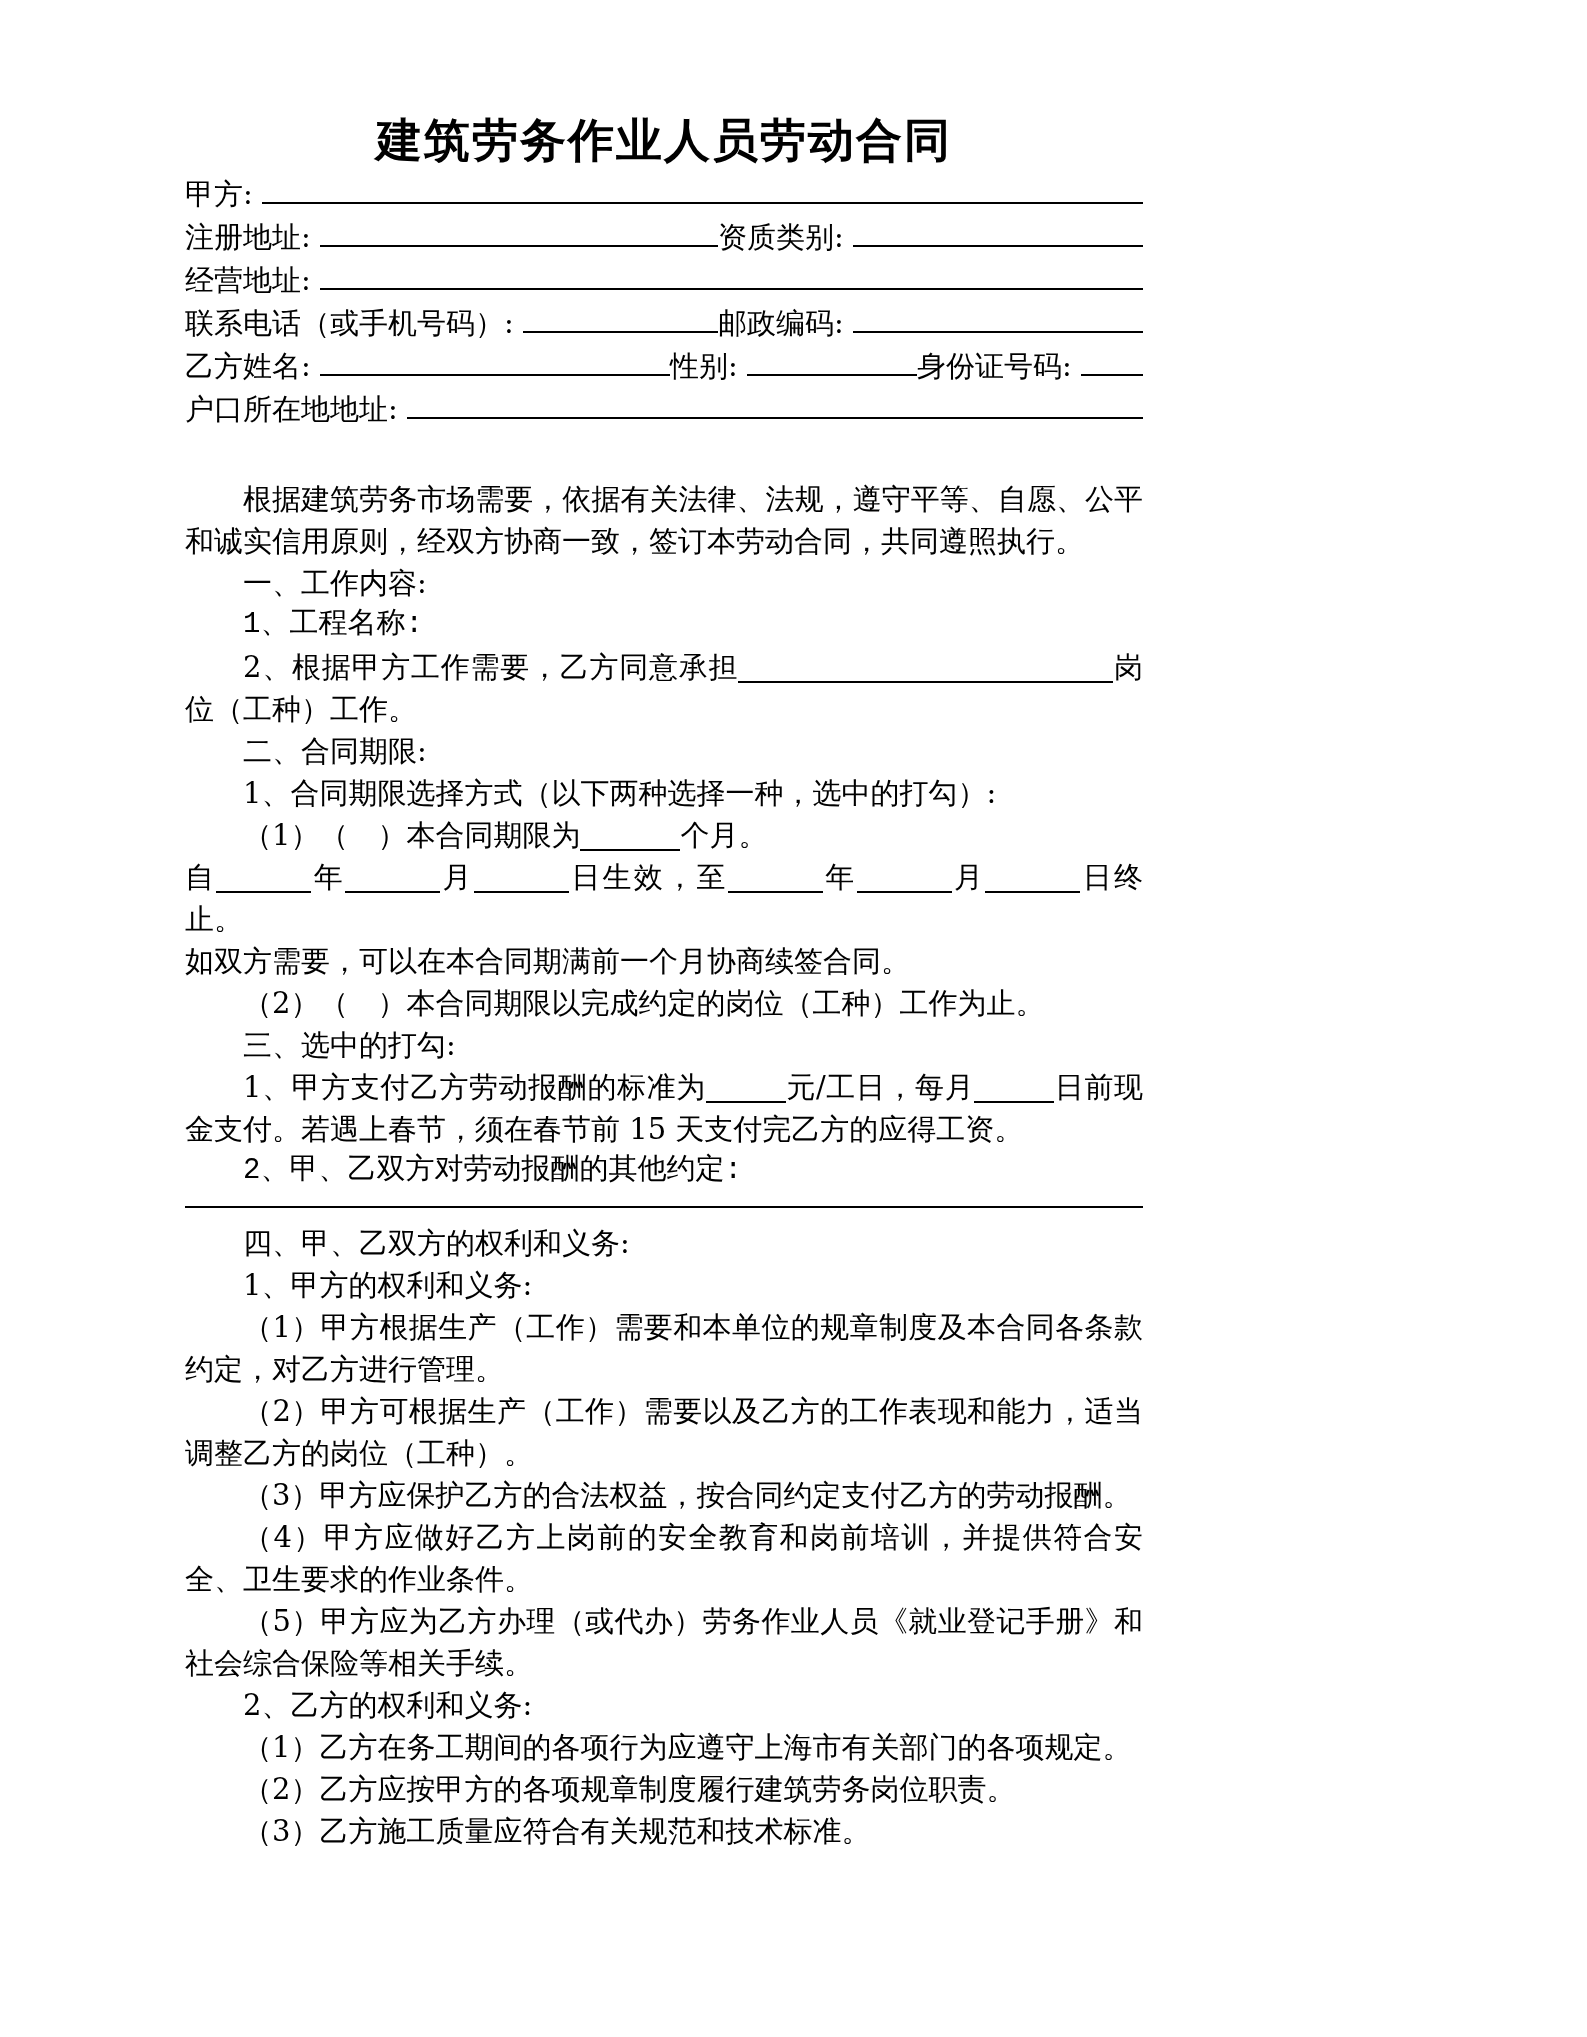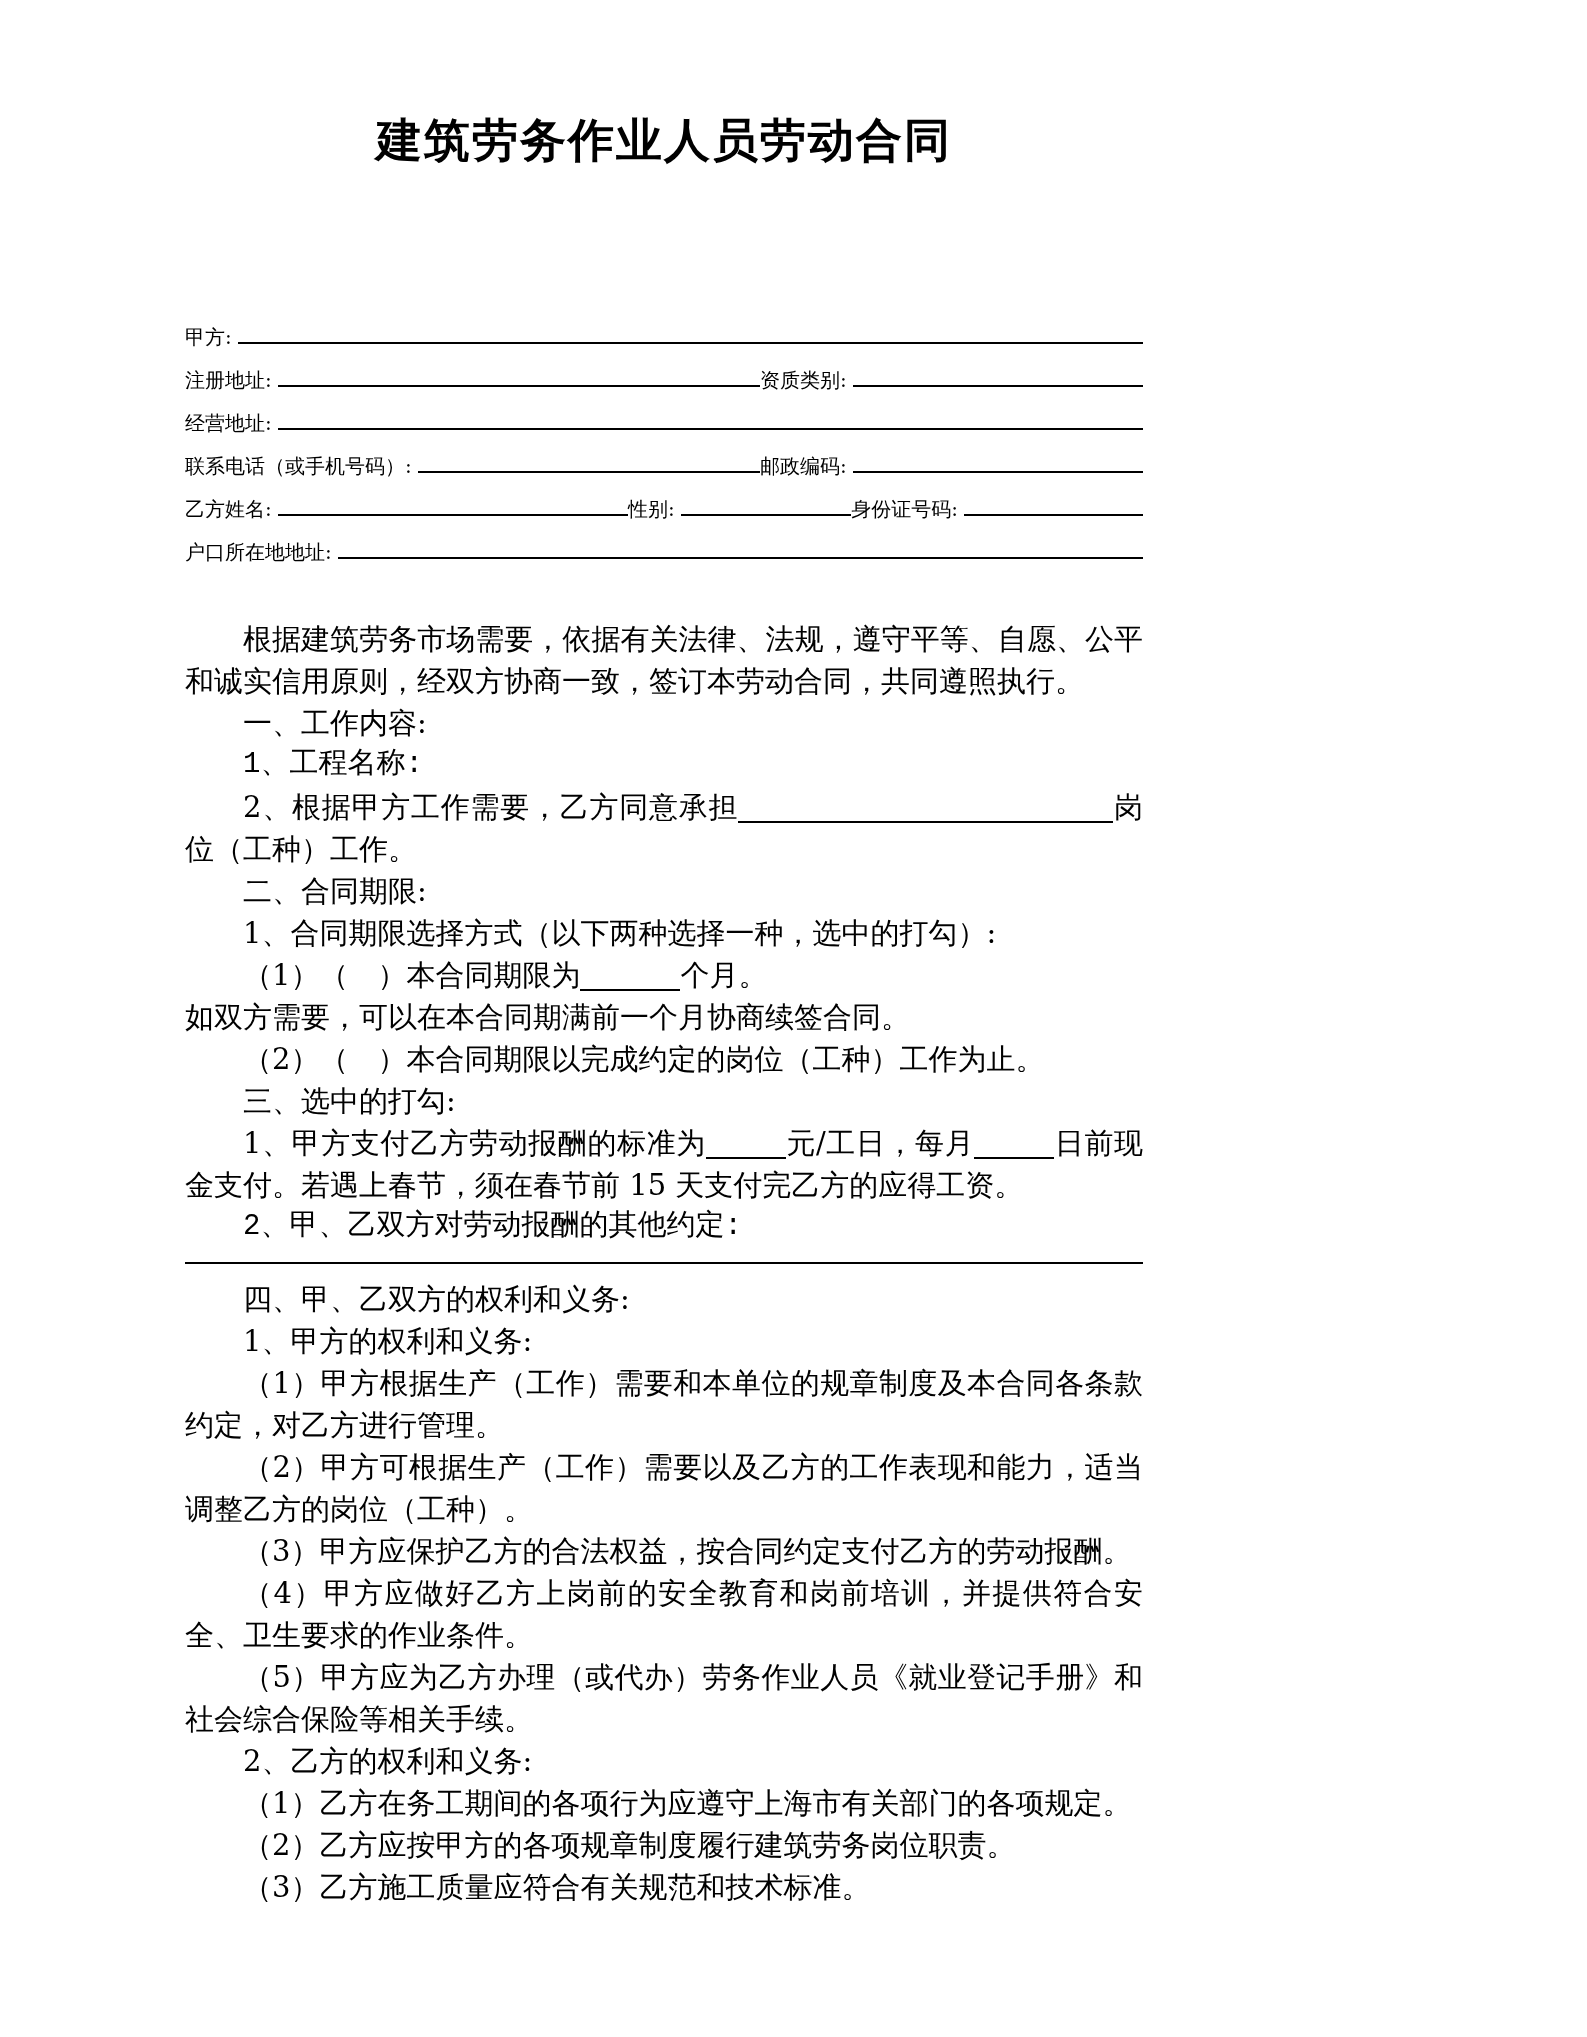--- a/index.html
+++ b/index.html
@@ -2,21 +2,21 @@
 <html><head>
 <meta charset="utf-8">
 <style>
   html,body{margin:0;padding:0;background:#ffffff;}
   body{width:1587px;height:2037px;position:relative;overflow:hidden;
        font-family:"DejaVu Serif","Liberation Serif",serif;color:#000;}
   .page{width:1385px;height:2037px;box-sizing:border-box;
         padding:108px 242px 0 185px;background:#fff;}
   .title{font-size:46px;font-weight:bold;text-align:center;line-height:64px;margin:0;
          letter-spacing:2px;}
-  .form{margin-top:140px;font-size:20px;}
+  .form{font-size:29px;}
   .form-row{display:flex;align-items:baseline;height:43px;line-height:43px;}
   .form-label{white-space:pre;flex:0 0 auto;}
   .blank-line{display:inline-block;height:30px;margin-bottom:-6px;
               border-bottom:2px solid #000;flex:0 0 auto;}
   .blank-line.fill{flex:1 1 auto;}
   .contract-body{margin-top:48px;font-size:29px;}
   .para{margin:0;line-height:42px;text-align:justify;text-justify:inter-ideograph;}
   .para.indent{text-indent:2em;}
   .para.flexline{display:flex;align-items:center;padding-left:2em;text-indent:0;font-family:Liberation Mono, monospace;}
   .para.flexline span{white-space:pre;flex:0 0 auto;}
@@ -66,20 +66,21 @@
       <p class="para indent">根据建筑劳务市场需要，依据有关法律、法规，遵守平等、自愿、公平和诚实信用原则，经双方协商一致，签订本劳动合同，共同遵照执行。</p>
       <p class="para indent">一、工作内容:</p>
       <p class="para indent flexline">
         <span>1、工程名称: </span>
         <span class="blank-line fill"></span>
       </p>
       <p class="para indent">2、根据甲方工作需要，乙方同意承担<span class="blank-line" style="width: 375px;"></span>岗位（工种）工作。</p>
       <p class="para indent">二、合同期限:</p>
       <p class="para indent">1、合同期限选择方式（以下两种选择一种，选中的打勾）:</p>
       <p class="para indent">（1）（　）本合同期限为<span class="blank-line" style="width: 100px;"></span>个月。</p>
+      <p class="para">自<span class="blank-line" style="width: 95px;"></span>年<span class="blank-line" style="width: 95px;"></span>月<span class="blank-line" style="width: 95px;"></span>日生效，至<span class="blank-line" style="width: 95px;"></span>年<span class="blank-line" style="width: 95px;"></span>月<span class="blank-line" style="width: 95px;"></span>日终止。</p>
       <p class="para">如双方需要，可以在本合同期满前一个月协商续签合同。</p>
       <p class="para indent">（2）（　）本合同期限以完成约定的岗位（工种）工作为止。</p>
       <p class="para indent">三、选中的打勾:</p>
       <p class="para indent">1、甲方支付乙方劳动报酬的标准为<span class="blank-line" style="width: 80px;"></span>元/工日，每月<span class="blank-line" style="width: 80px;"></span>日前现金支付。若遇上春节，须在春节前 15 天支付完乙方的应得工资。</p>
       <p class="para indent flexline">
         <span>2、甲、乙双方对劳动报酬的其他约定: </span>
         <span class="blank-line fill"></span>
       </p>
       <div class="divider"></div>
       <p class="para indent">四、甲、乙双方的权利和义务:</p>

